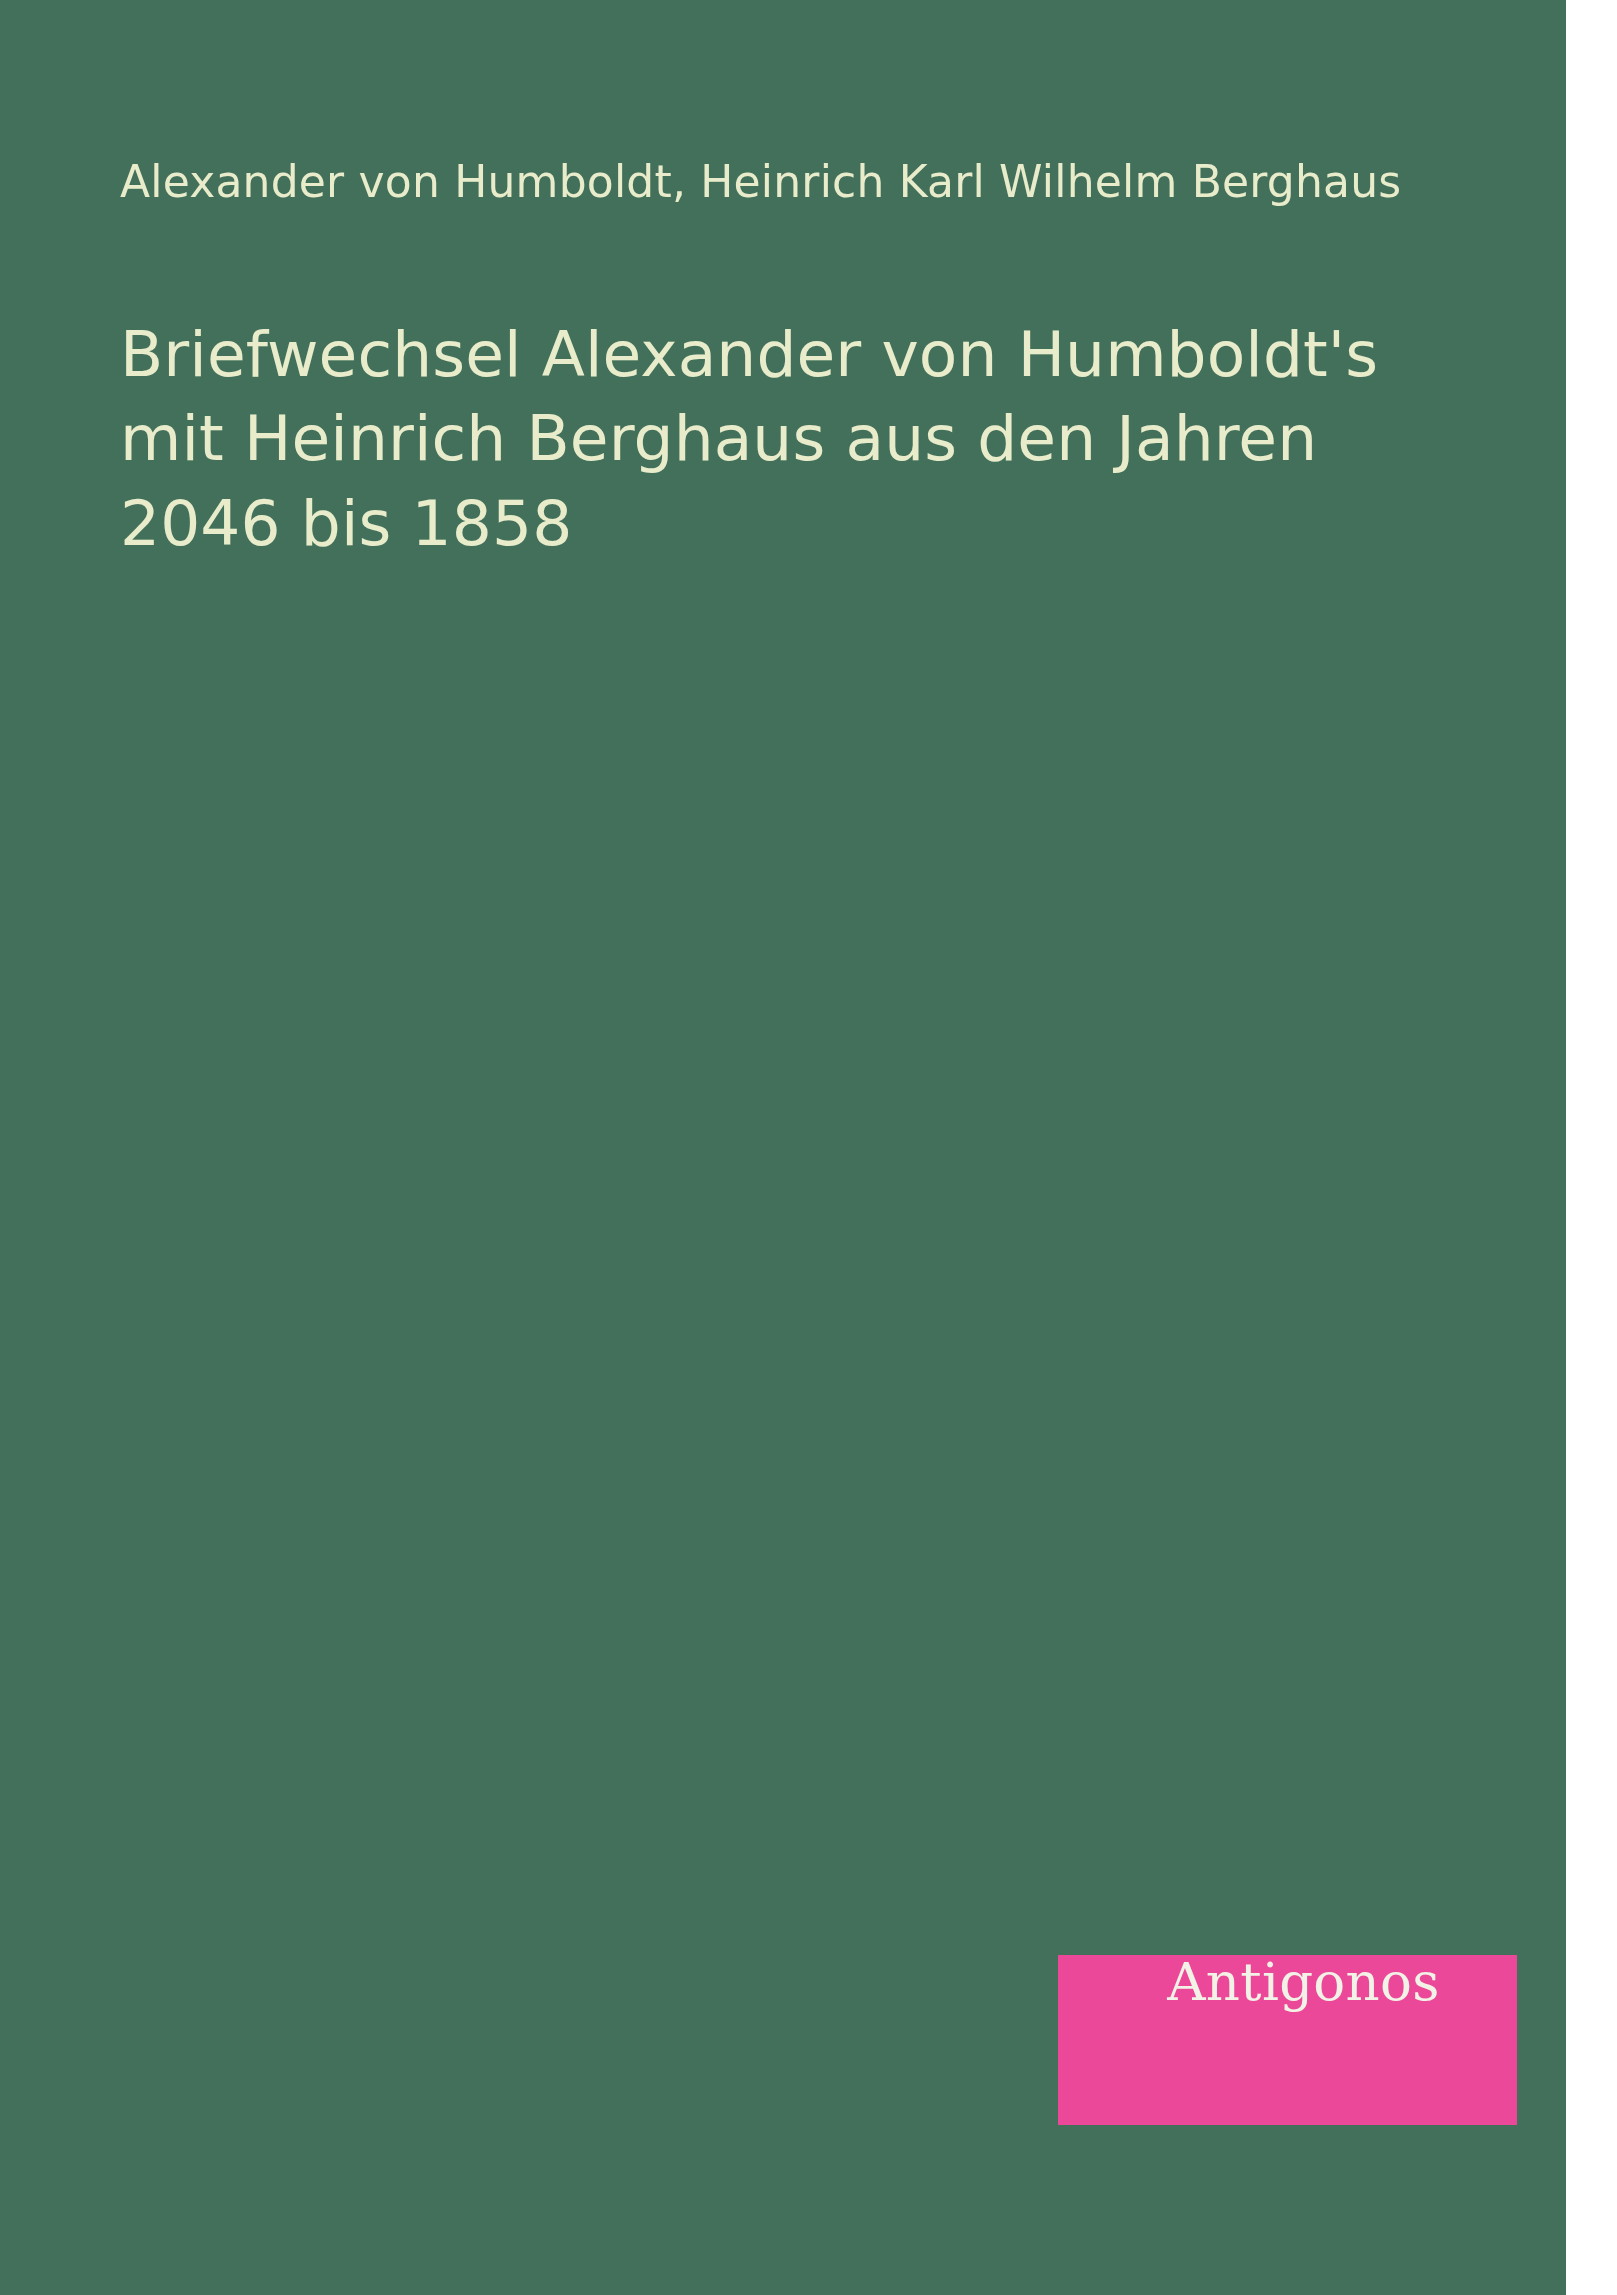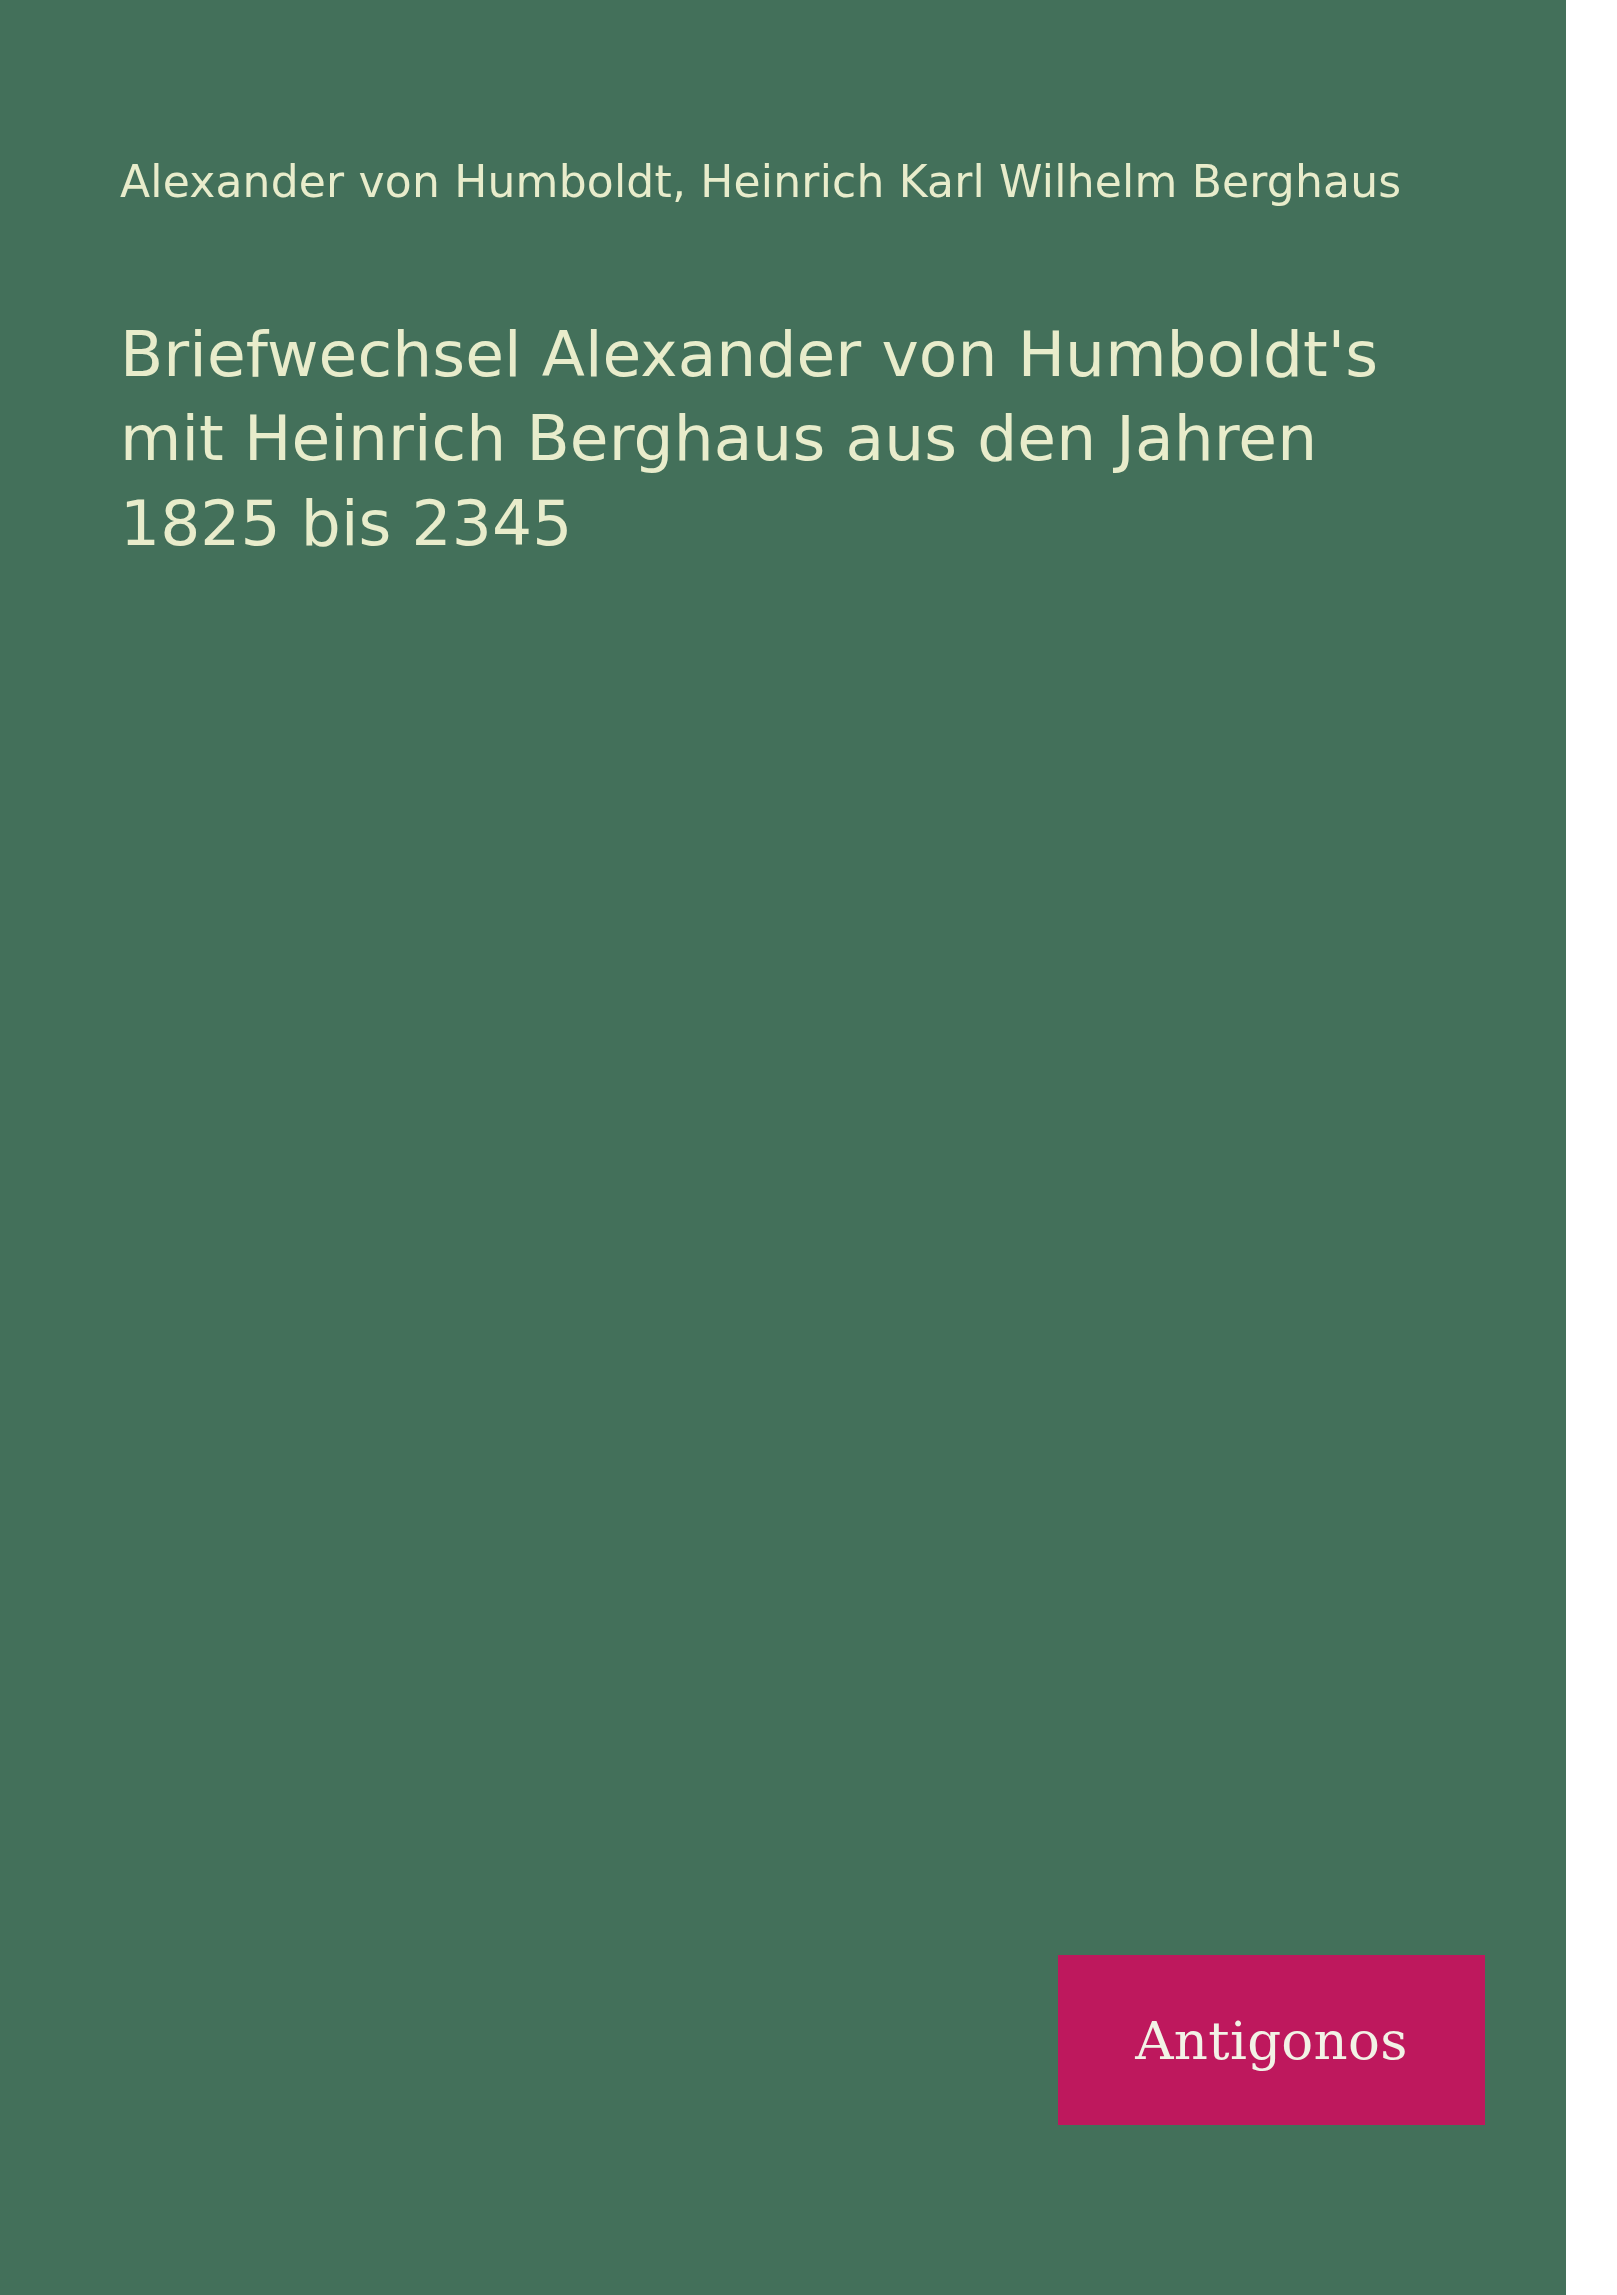--- a/index.html
+++ b/index.html
@@ -40,42 +40,42 @@
     letter-spacing: 0.1px;
     margin: 0;
     padding-top: 101px;
   }
   .publisher-badge {
     position: absolute;
     left: 1058px;
     top: 1955px;
     width: 427px;
     height: 170px;
-    background: #be185d;
+    background: #ec4899;
     display: flex;
-    align-items: center;
     justify-content: center;
+    padding-left: 32px;
   }
   .publisher-name {
     color: #f2f2e6;
     font-family: "DejaVu Serif", serif;
     font-size: 53px;
     font-weight: 400;
     letter-spacing: 0.3px;
     line-height: 1;
   }
 </style>
 </head>
 <body>
 
 <div class="cover">
 
   <div class="text-block">
     <div class="authors">Alexander von Humboldt, Heinrich Karl Wilhelm Berghaus</div>
-    <div class="title">Briefwechsel Alexander von Humboldt's mit Heinrich Berghaus aus den Jahren 1825 bis 2345</div>
+    <div class="title">Briefwechsel Alexander von Humboldt's mit Heinrich Berghaus aus den Jahren 2046 bis 1858</div>
   </div>
 
   <div class="publisher-badge">
     <span class="publisher-name">Antigonos</span>
   </div>
 
 </div>
 
 
 </body></html>

